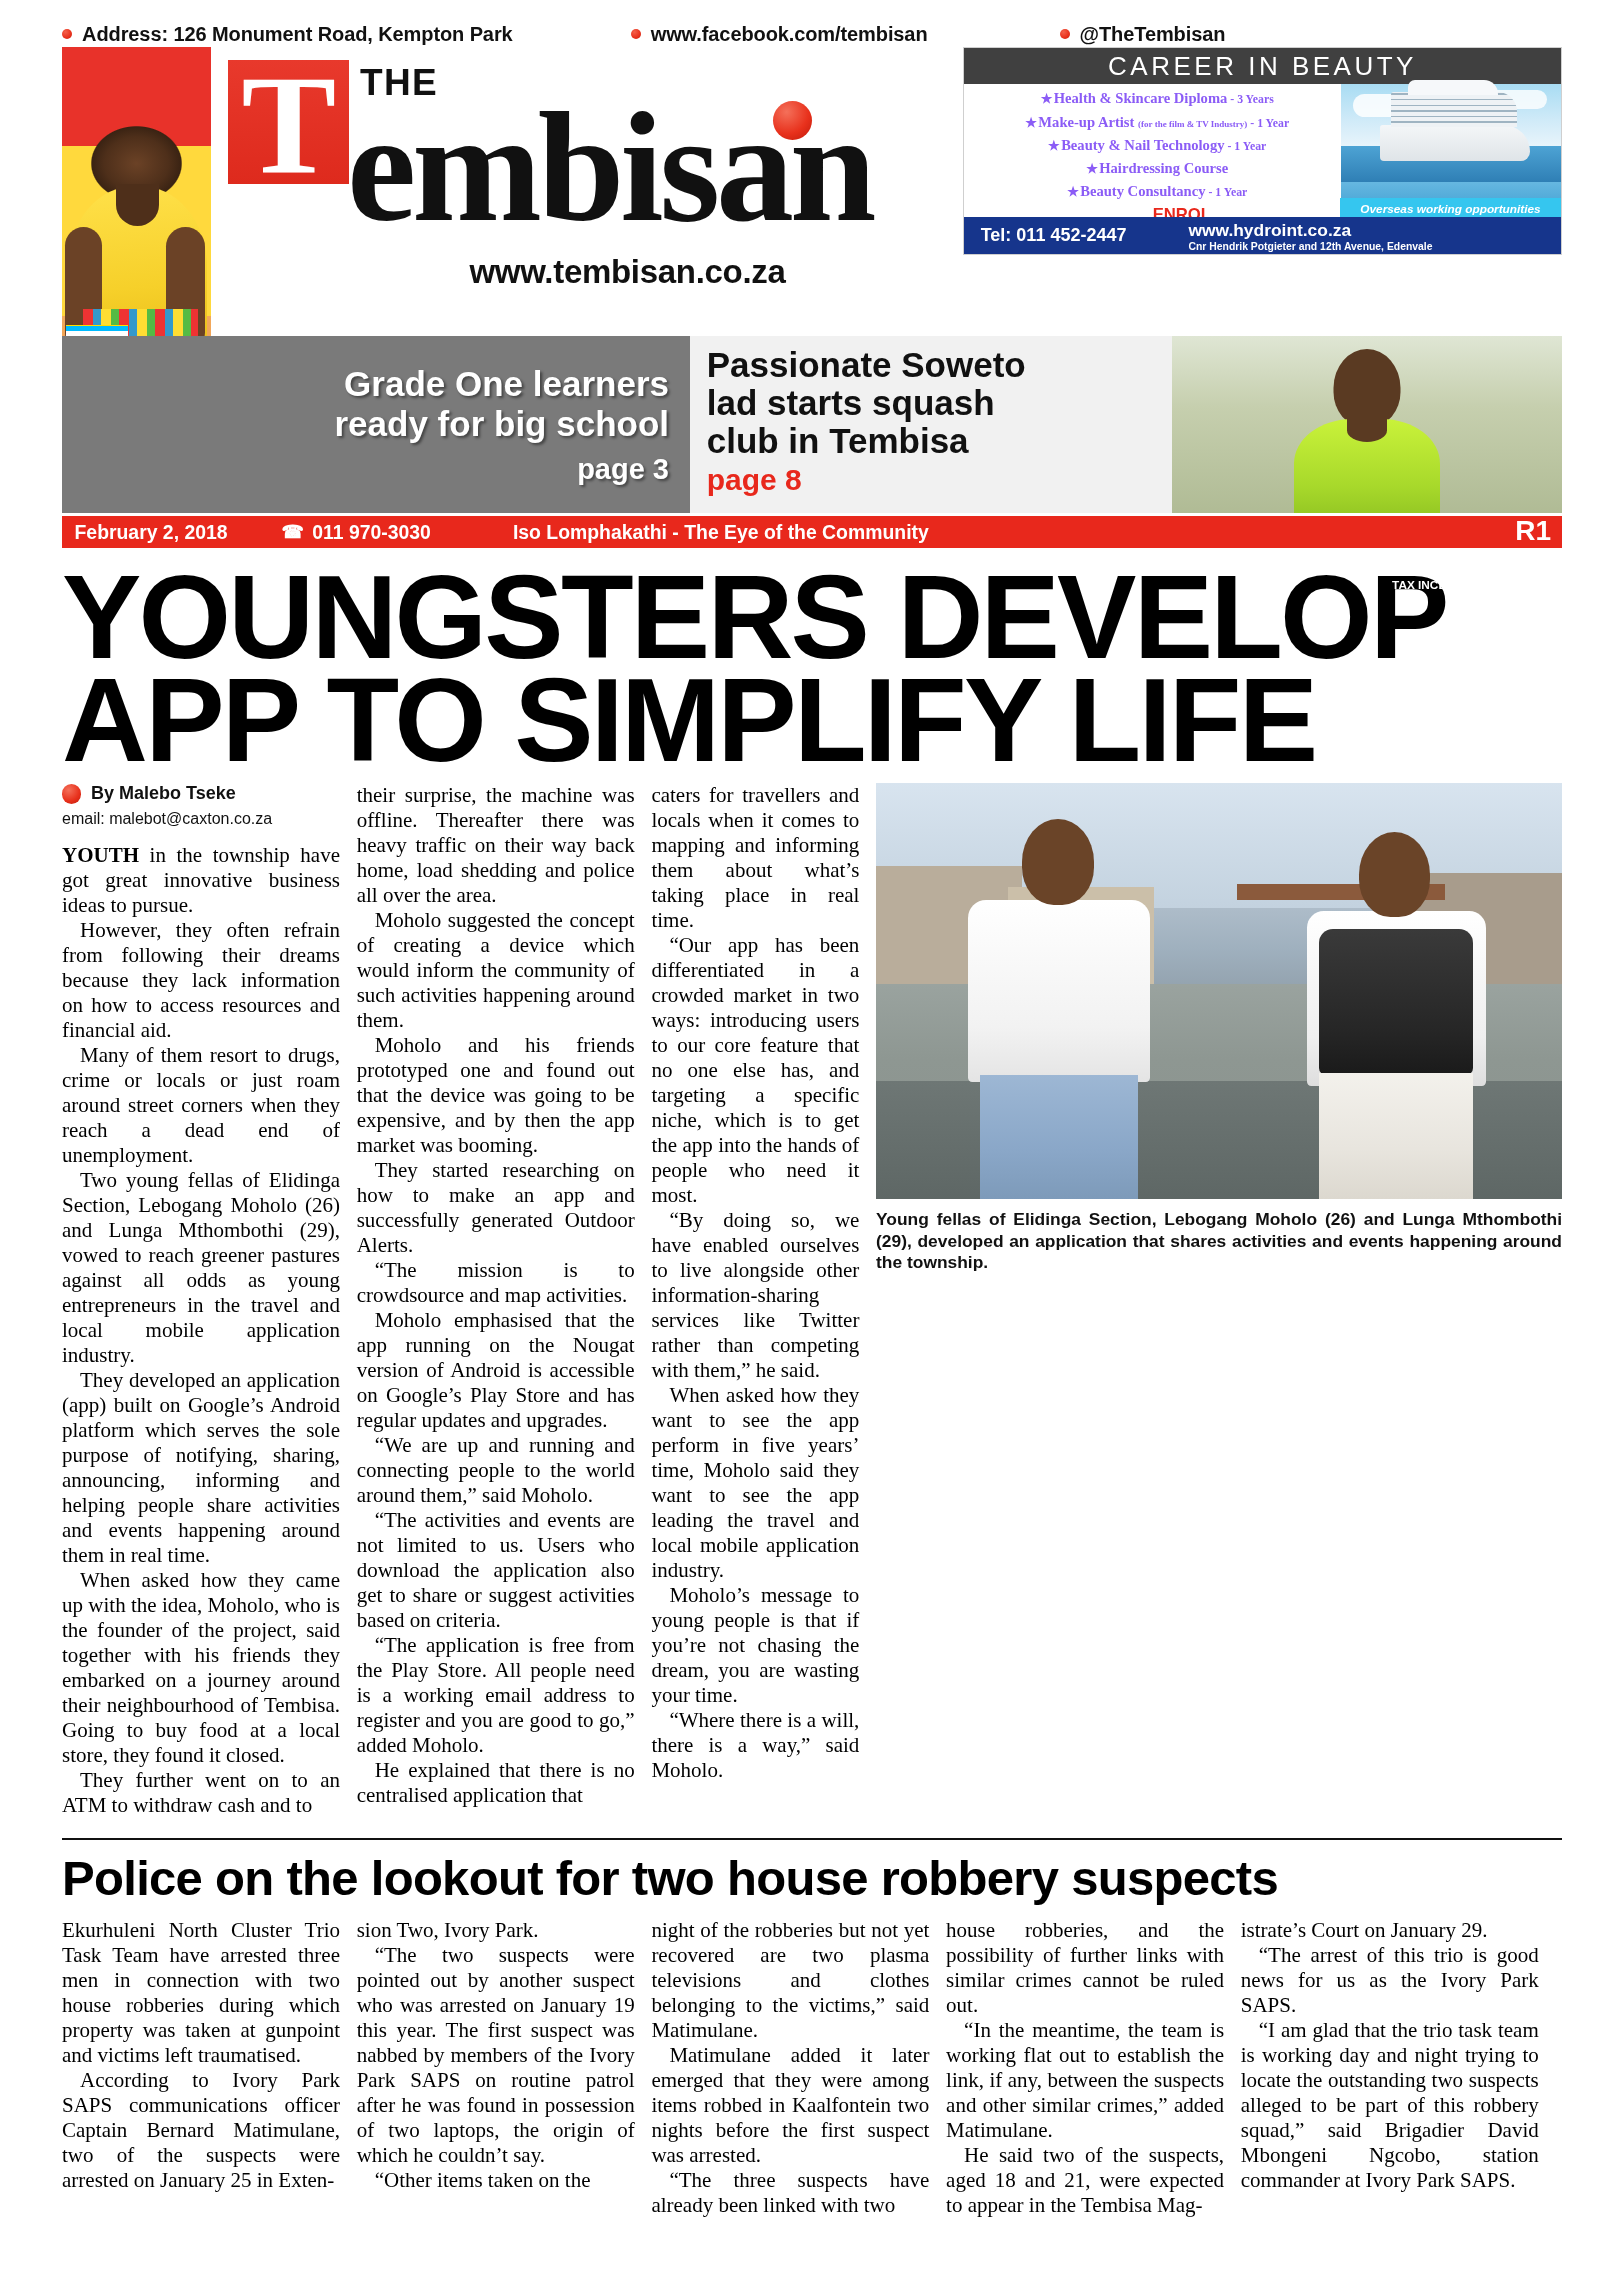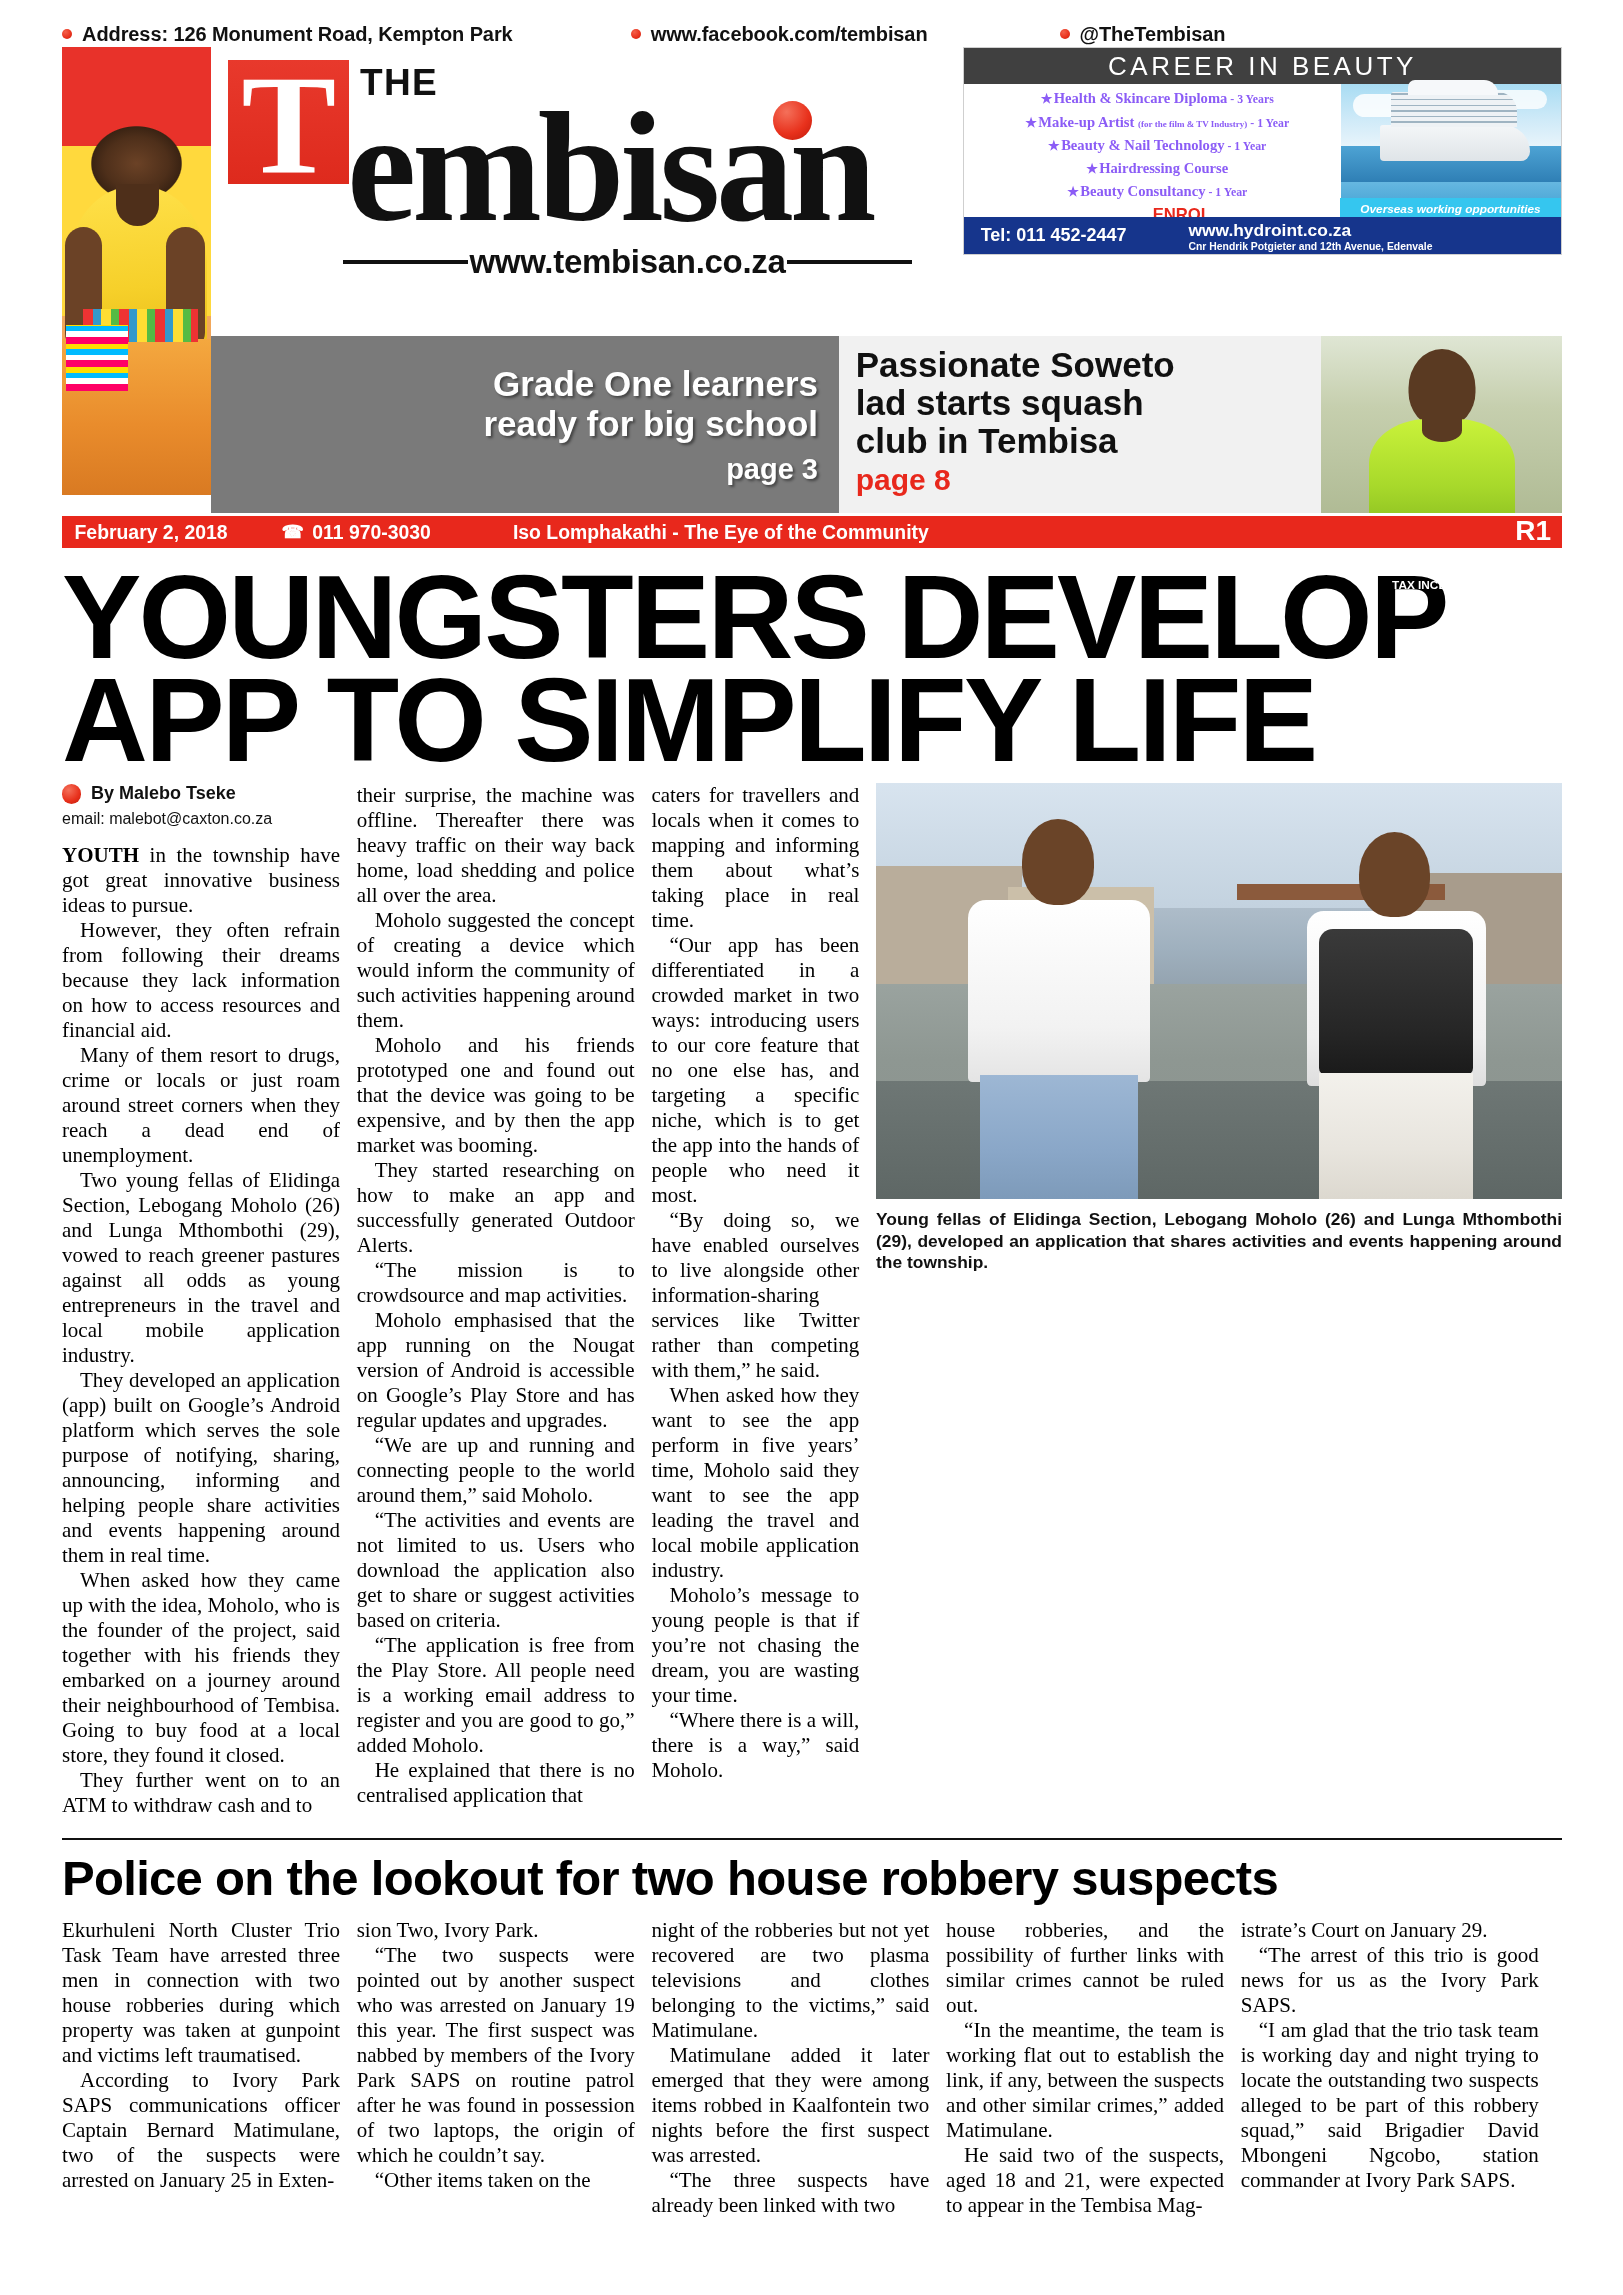--- a/index.html
+++ b/index.html
@@ -81,21 +81,21 @@
     font-size: 156px; font-weight: bold; color: #111;
     letter-spacing: -4.2px; line-height: 1;
   }
   .dot-i {
     position: absolute; left: 562px; top: 54px;
     width: 39px; height: 39px; border-radius: 50%;
     background: radial-gradient(circle at 35% 28%, #f4705a 0%, #e8311c 58%, #bf1a0a 100%);
   }
   .url-row {
     position: absolute; left: 132px; top: 196px; width: 569px;
-    display: flex; align-items: center; gap: 1px;
+    display: flex; align-items: center; gap: 10px; flex-direction: column;
   }
   .url-line { flex: 1; height: 3.5px; background: #111; }
   .url-text {
     font-family: "Liberation Sans", sans-serif;
     font-size: 33px; font-weight: 700; color: #111; letter-spacing: -0.3px;
   }
 
   
   .beautyad {
     position: absolute; right: 0; top: 0;
@@ -168,21 +168,21 @@
   }
   .ba-tel {
     font-family: "Liberation Sans", sans-serif;
     font-size: 18px; font-weight: 700; color: #fff; margin-left: 16.7px;
   }
   .ba-web { margin-left: 62px; text-align: left; }
   .ba-web .w1 { font-family: "Liberation Sans", sans-serif; font-size: 17.4px; font-weight: 700; color: #fff; }
   .ba-web .w2 { font-family: "Liberation Sans", sans-serif; font-size: 10.4px; font-weight: 700; color: #fff; }
 
   
-  .teaserrow { display: flex; height: 177px; margin-top: 4.2px; padding-left: 149px; }
+  .teaserrow { display: flex; height: 177px; margin-top: 4.2px; }
   .teaser-grey {
     flex: 0 0 628px; background: #7a7a7a; position: relative; overflow: hidden;
     display: flex; flex-direction: column; justify-content: center; align-items: flex-end;
     padding-right: 21px;
   }
   .teaser-grey .tg-title {
     font-family: "Liberation Sans", sans-serif;
     font-size: 35px; font-weight: 700; color: #fff; text-align: right;
     line-height: 40px; text-shadow: 2.1px 2.1px 2.8px rgba(0,0,0,.45);
   }

